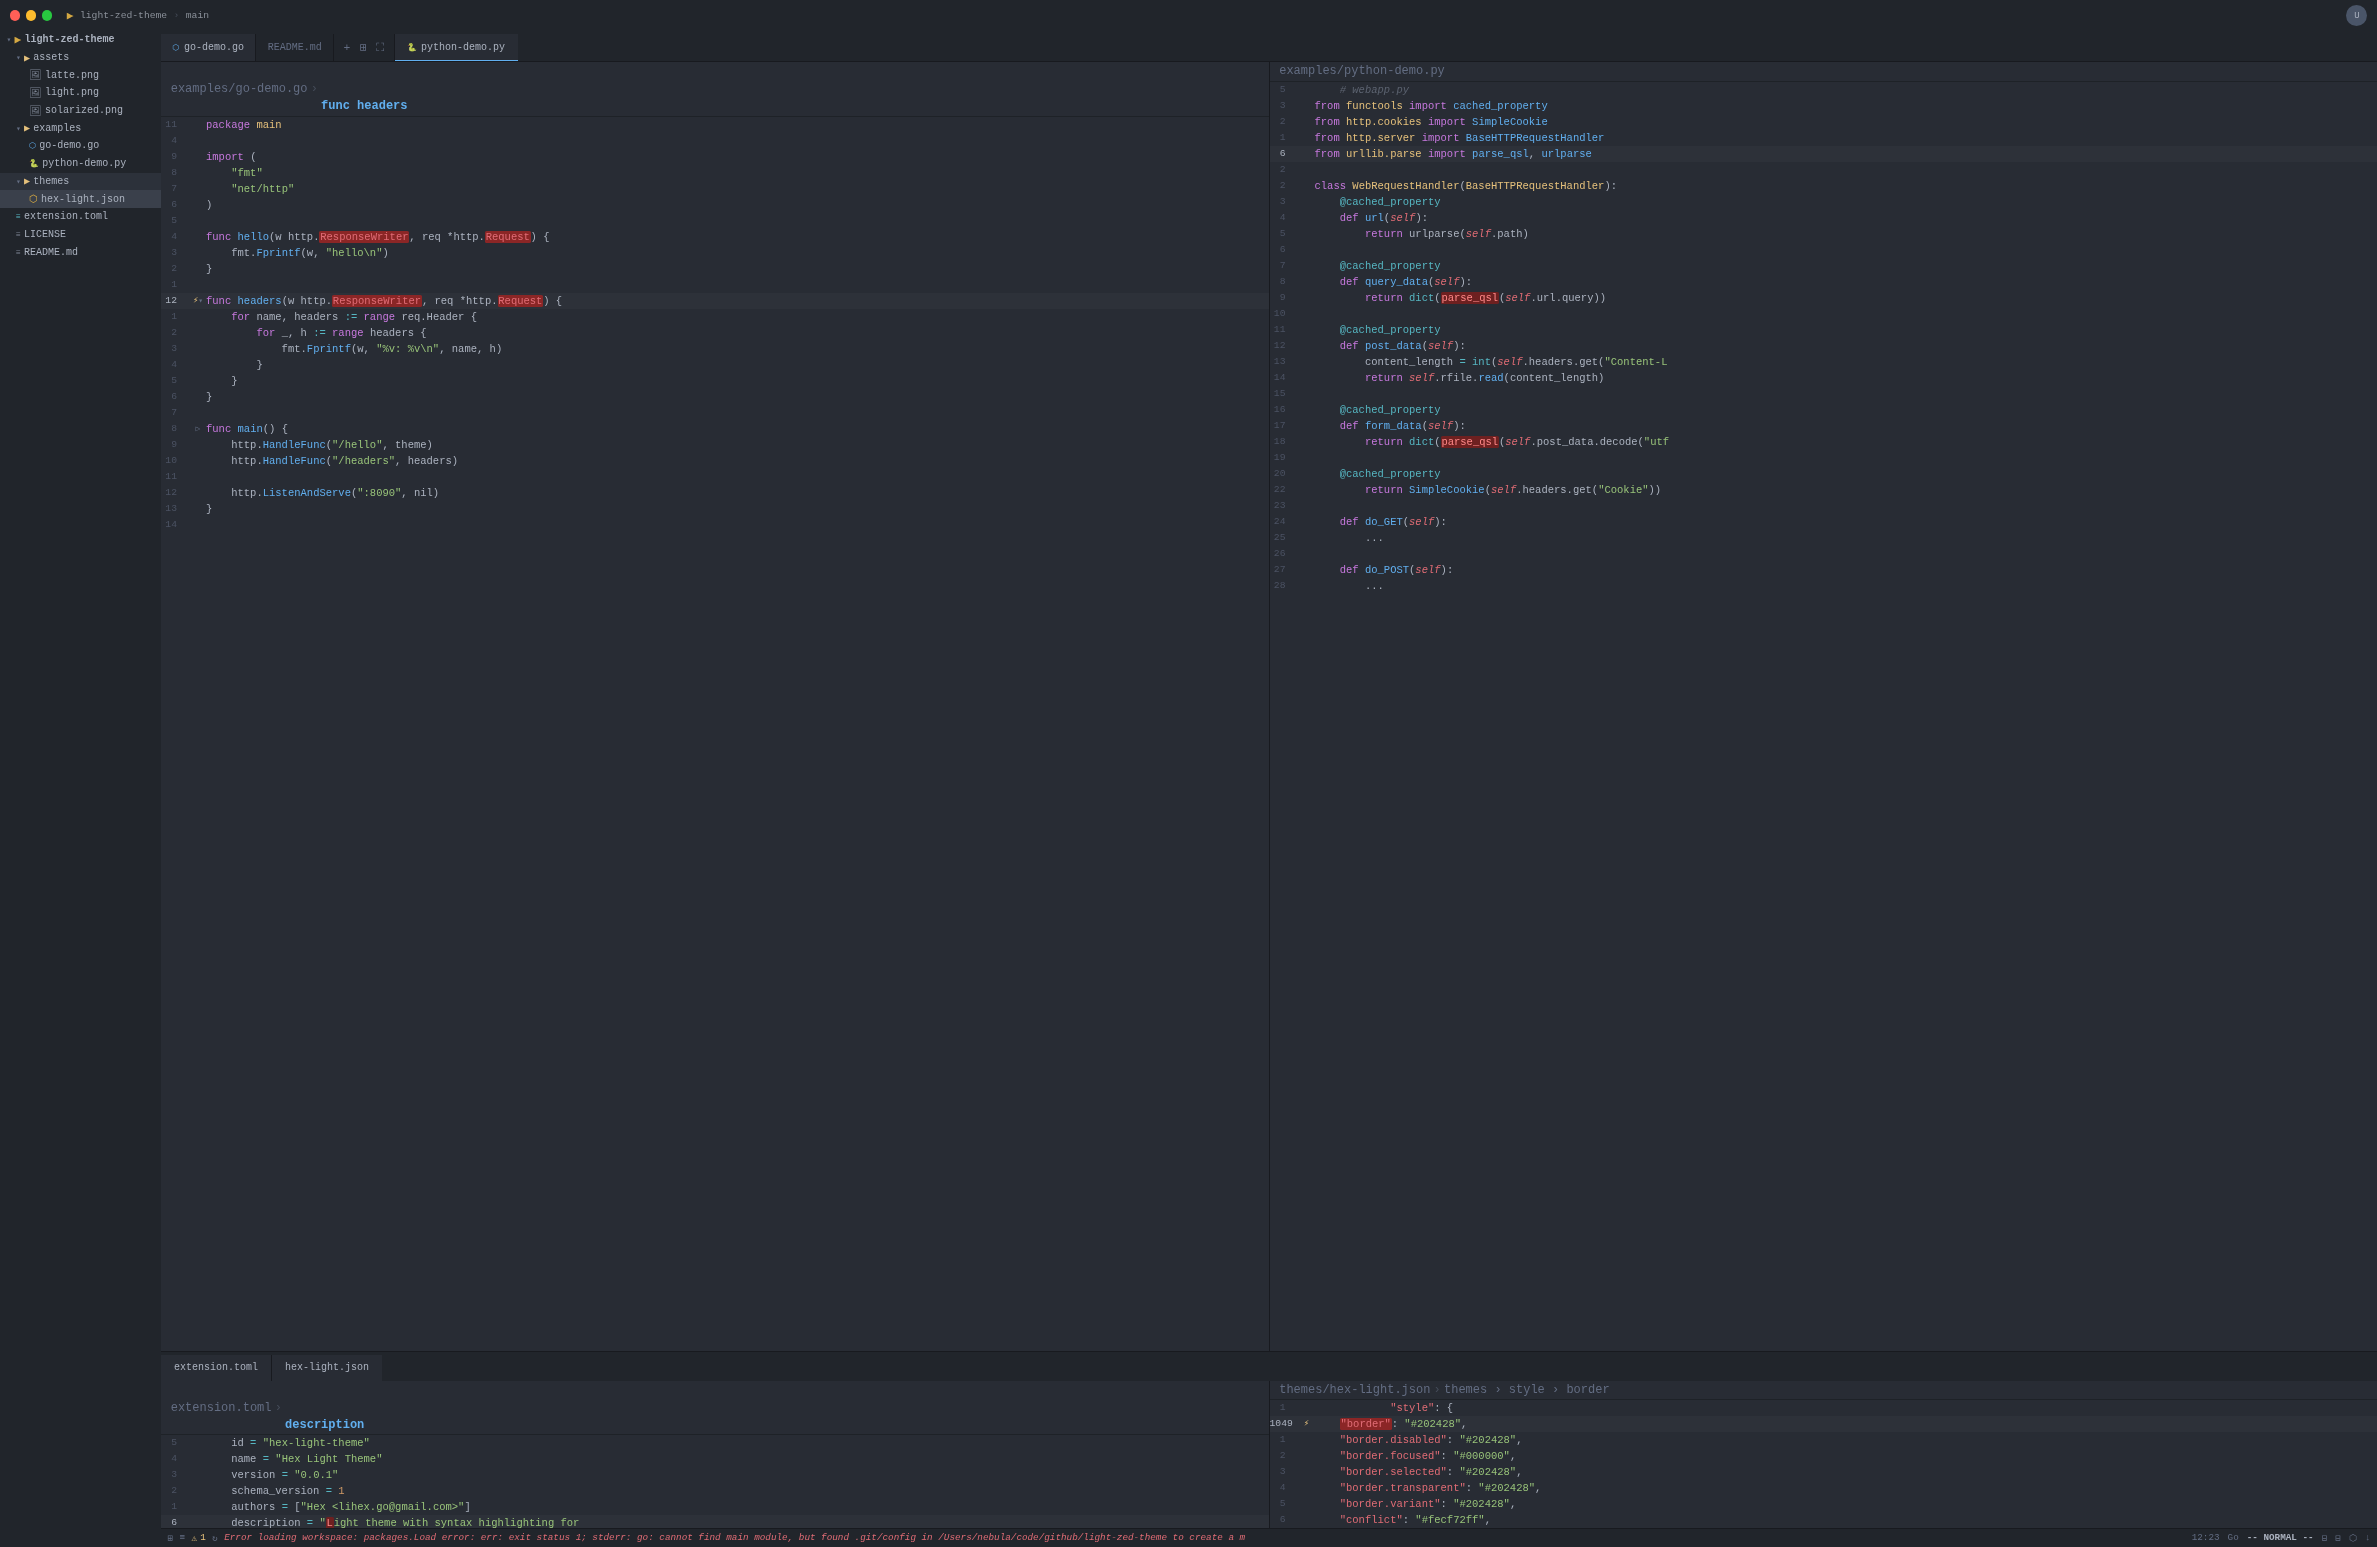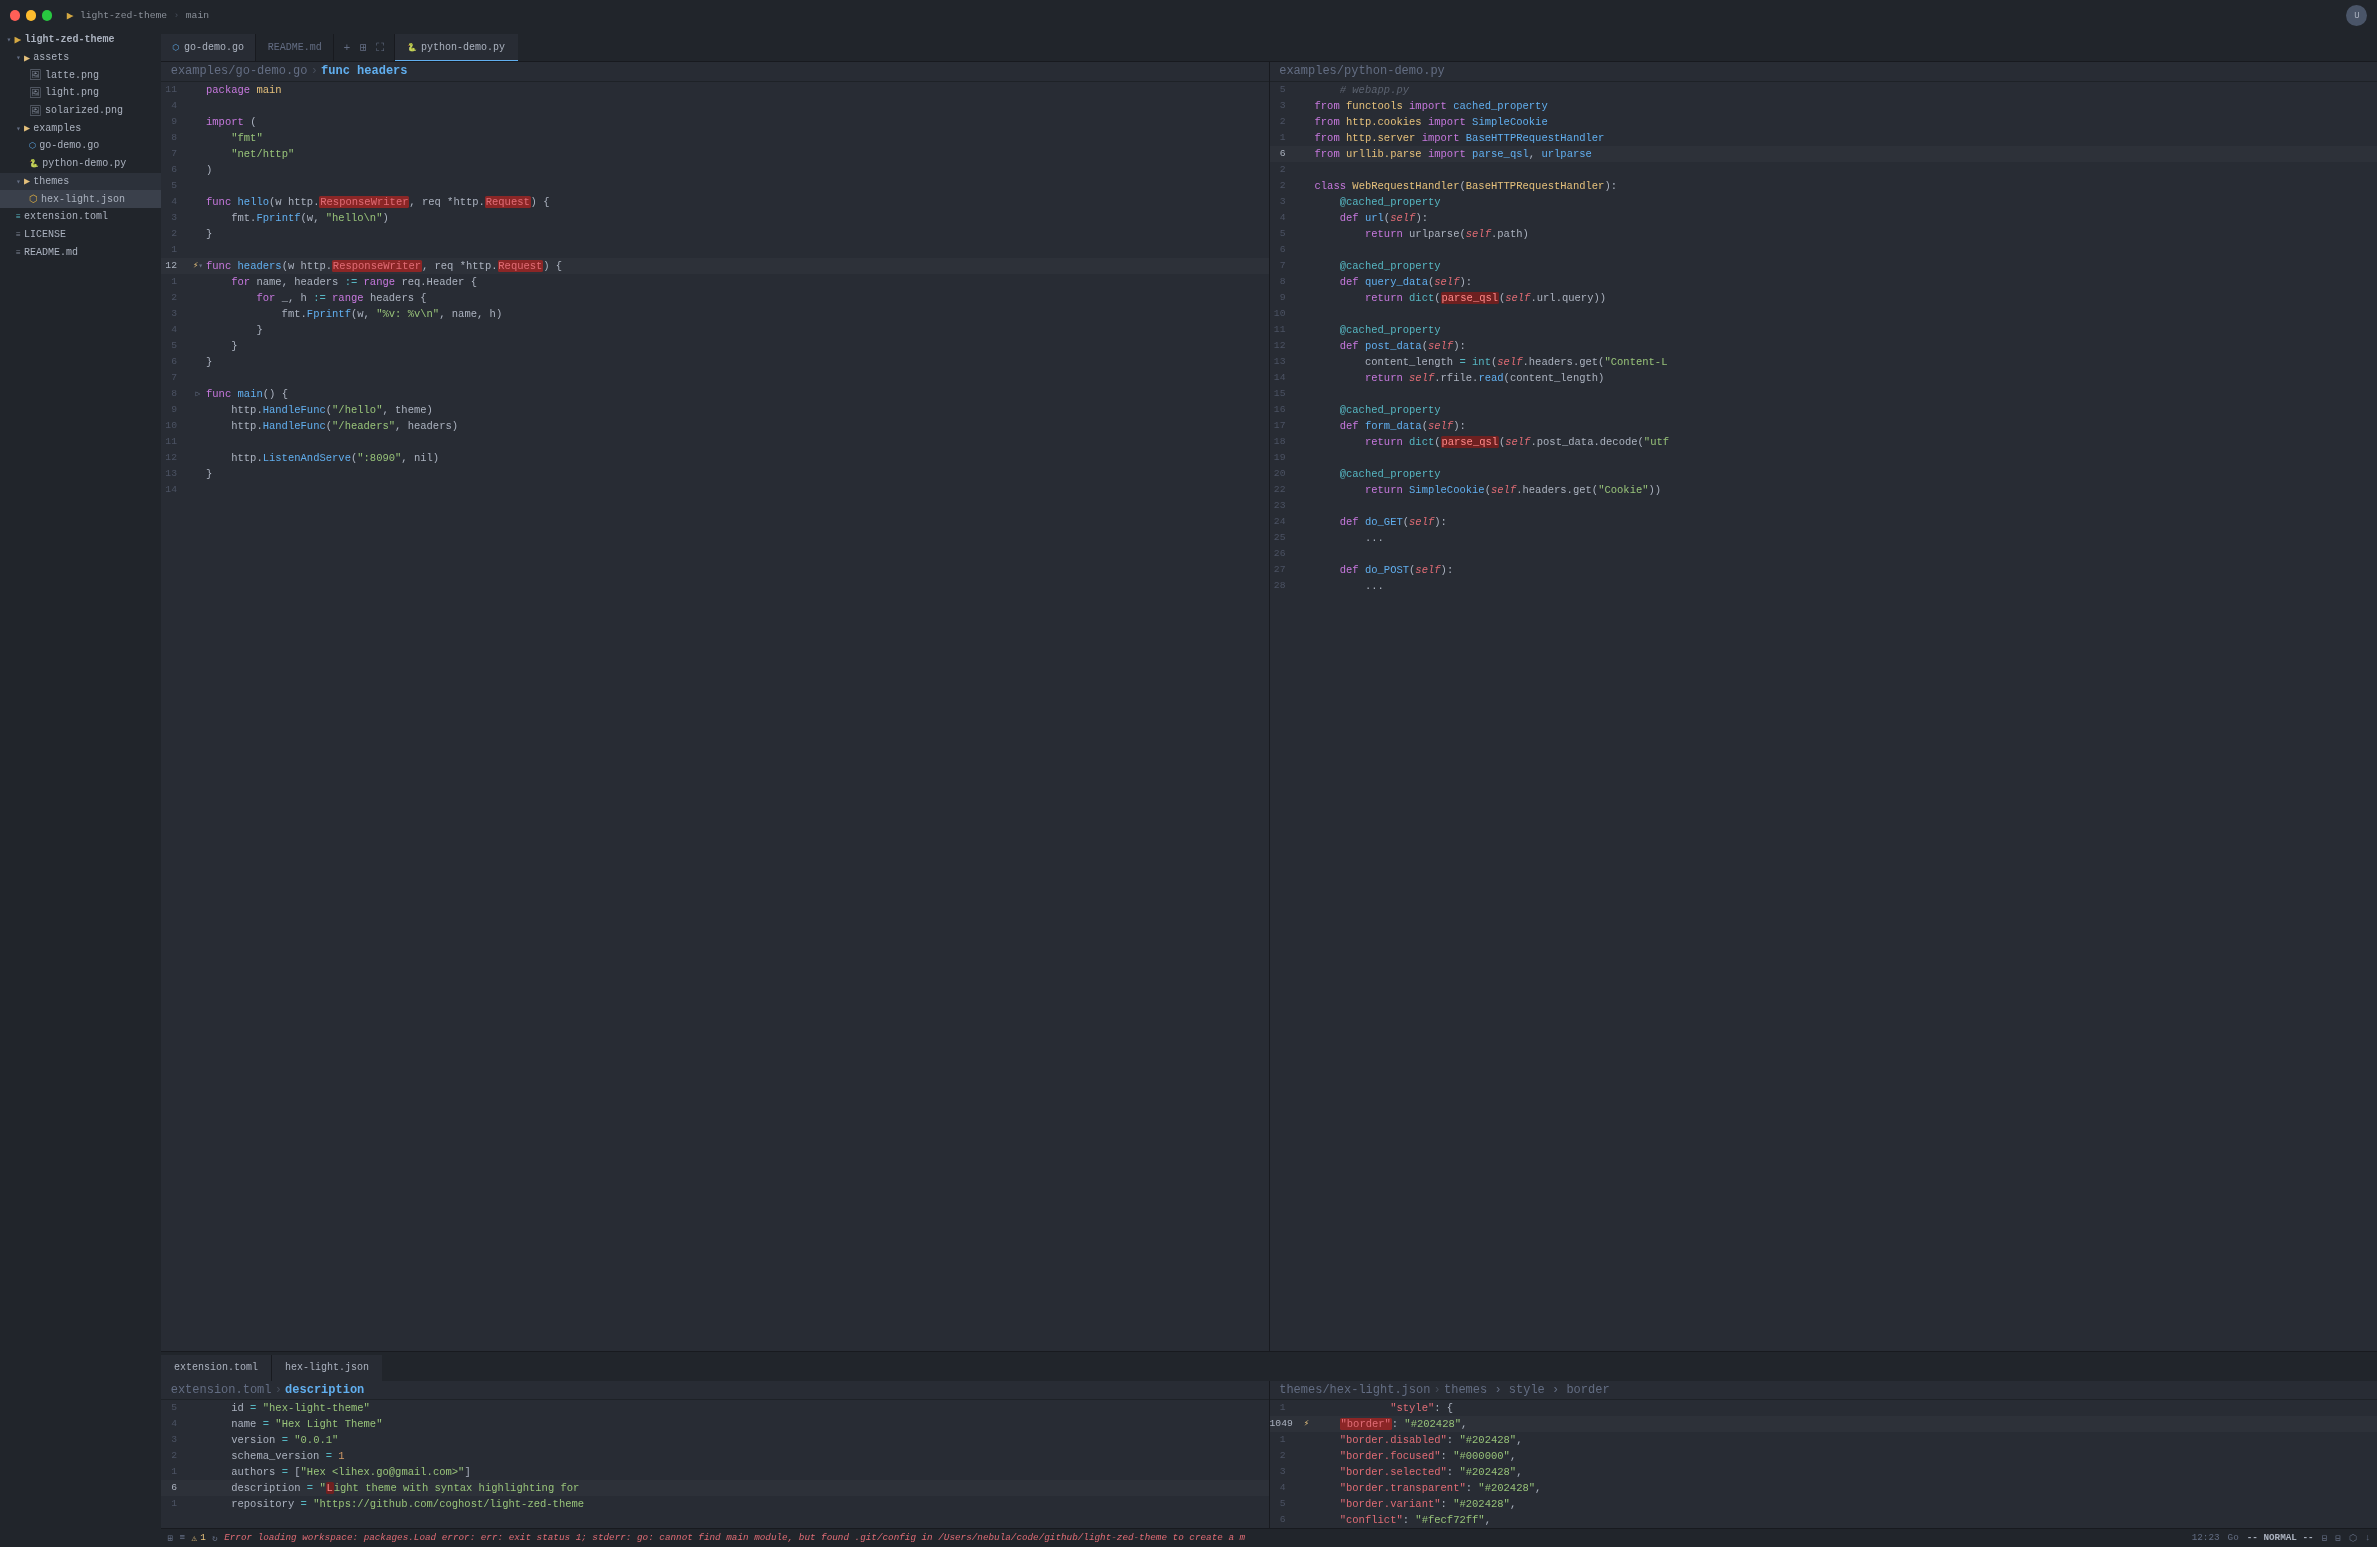--- a/index.html
+++ b/index.html
@@ -177,21 +177,21 @@
       padding: 2.4px 9.7px;
       font-size: 12px;
       color: #636d83;
       display: flex;
       align-items: center;
       gap: 3.2px;
       flex-shrink: 0;
       border-bottom: 0.8px solid #1e2227;
     }
     .breadcrumb-sep { color: #454c59; }
-    .breadcrumb-func { color: #61afef; font-weight: 600; }
+    .breadcrumb-func { color: #61afef; font-weight: 600; margin-top: 35px; }
 
     .code-area {
       flex: 1;
       overflow-y: auto;
       overflow-x: hidden;
       background: #282c34;
       padding: 0;
     }
 
     .code-line {

